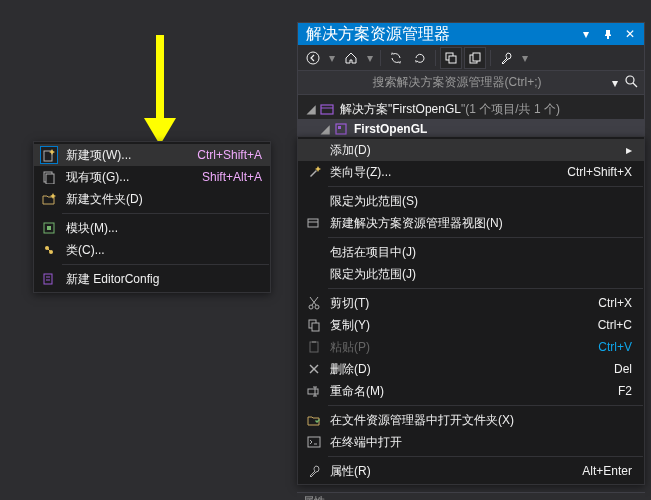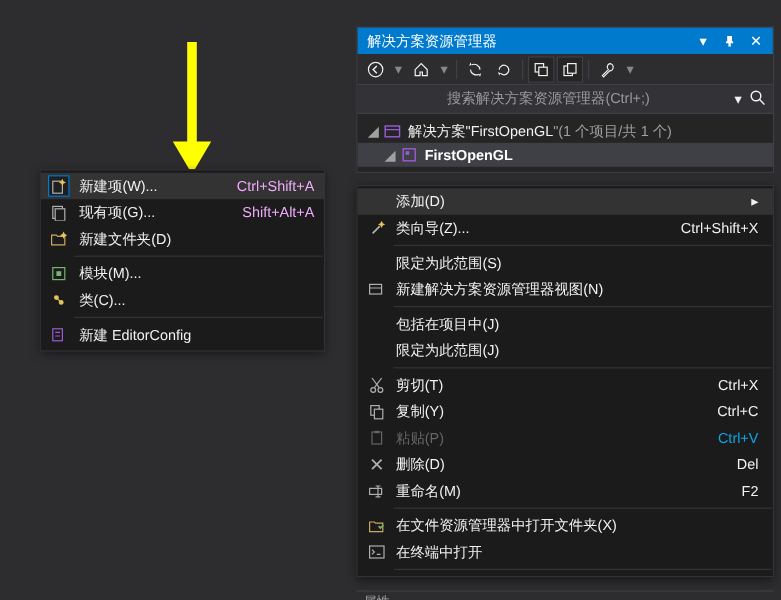--- a/index.html
+++ b/index.html
@@ -42,21 +42,21 @@
     border: 1px solid #3f3f46;
   }
   .panel-titlebar {
     background: #007acc;
     color: #fff;
     height: 22px;
     display: flex;
     align-items: center;
     padding: 0 4px 0 8px;
   }
-  .panel-title { flex: 1; font-size: 12px; }
+  .panel-title { flex: 1; font-size: 16px; }
   .titlebar-btns { display:flex; gap:2px; }
   .titlebar-btn { width:20px; height:20px; display:flex; align-items:center; justify-content:center; color:#fff; }
   
   .toolbar {
     background: #2d2d30;
     height: 26px;
     display: flex;
     align-items: center;
     padding: 0 4px;
     gap: 2px;
@@ -93,21 +93,21 @@
   }
   .tree-row.selected { background: #3f3f46; }
   .tree-row.selected .tree-label { color:#fff; font-weight:bold; }
   .tree-exp { width:14px; display:flex; align-items:center; justify-content:center; color:#a0a0a0; }
   .tree-icon { width:18px; display:flex; align-items:center; justify-content:center; }
   .tree-label { padding-left: 4px; }
   .tree-suffix { color: #a0a0a0; }
   
   .panel-context {
     position: absolute;
-    right: 6px; top: 154px;
+    right: 6px; top: 136px;
     width: 348px;
     background: #1b1b1c;
     border: 1px solid #333337;
     box-shadow: 0 2px 8px rgba(0,0,0,0.5);
     padding: 2px 0;
   }
   .pc-item {
     display: flex;
     align-items: center;
     height: 22px;
@@ -423,15 +423,24 @@
     <div class="pc-item">
       <span class="pc-icon">
         <svg width="14" height="14" viewBox="0 0 14 14">
           <rect x="1" y="2" width="12" height="10" fill="none" stroke="#b0b0b0"></rect>
           <path d="M3 5l2 2-2 2M7 9h3" fill="none" stroke="#b0b0b0"></path>
         </svg>
       </span>
       <span class="pc-label">在终端中打开</span>
     </div>
     <div class="pc-sep"></div>
+    <div class="pc-item">
+      <span class="pc-icon">
+        <svg width="14" height="14" viewBox="0 0 14 14">
+          <path d="M9 2a3 3 0 0 1 0 6l-5 5-1-1 5-5a3 3 0 0 1 1-5z" fill="none" stroke="#b0b0b0"></path>
+        </svg>
+      </span>
+      <span class="pc-label">属性(R)</span>
+      <span class="pc-shortcut">Alt+Enter</span>
+    </div>
   </div>
 
 <div class="bottom-tab">属性</div>
 
 </body></html>

